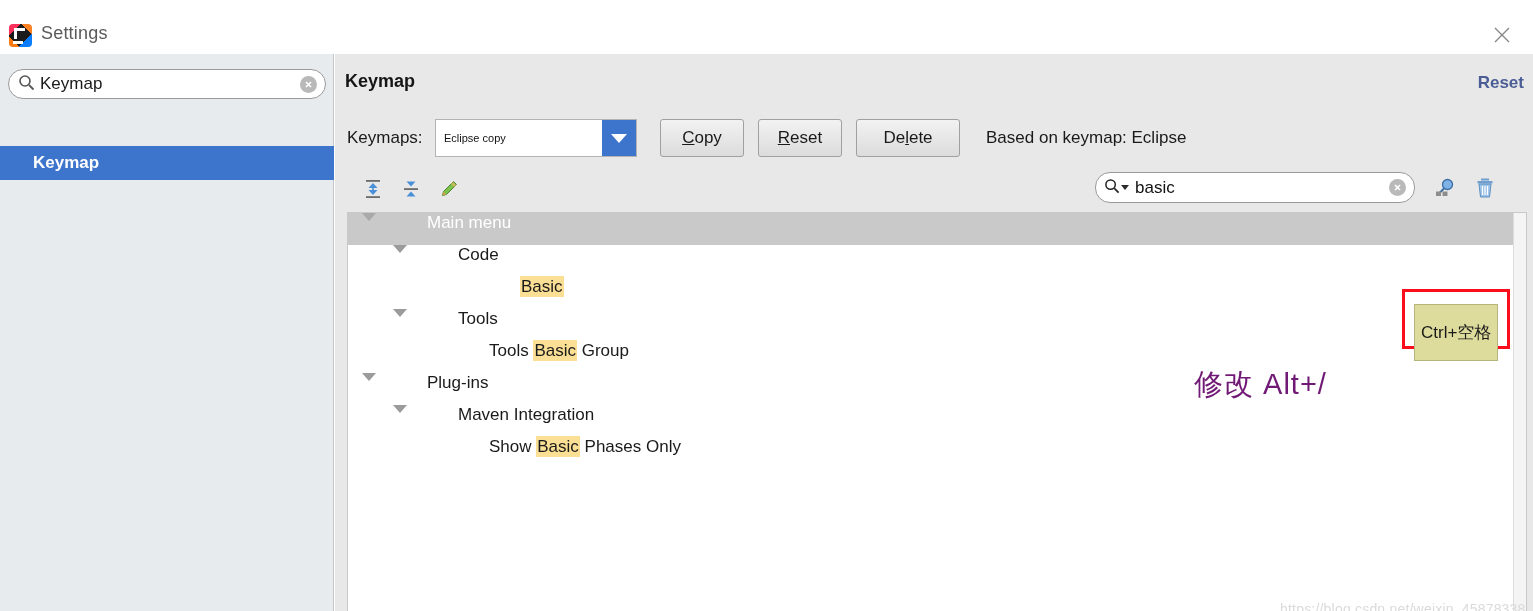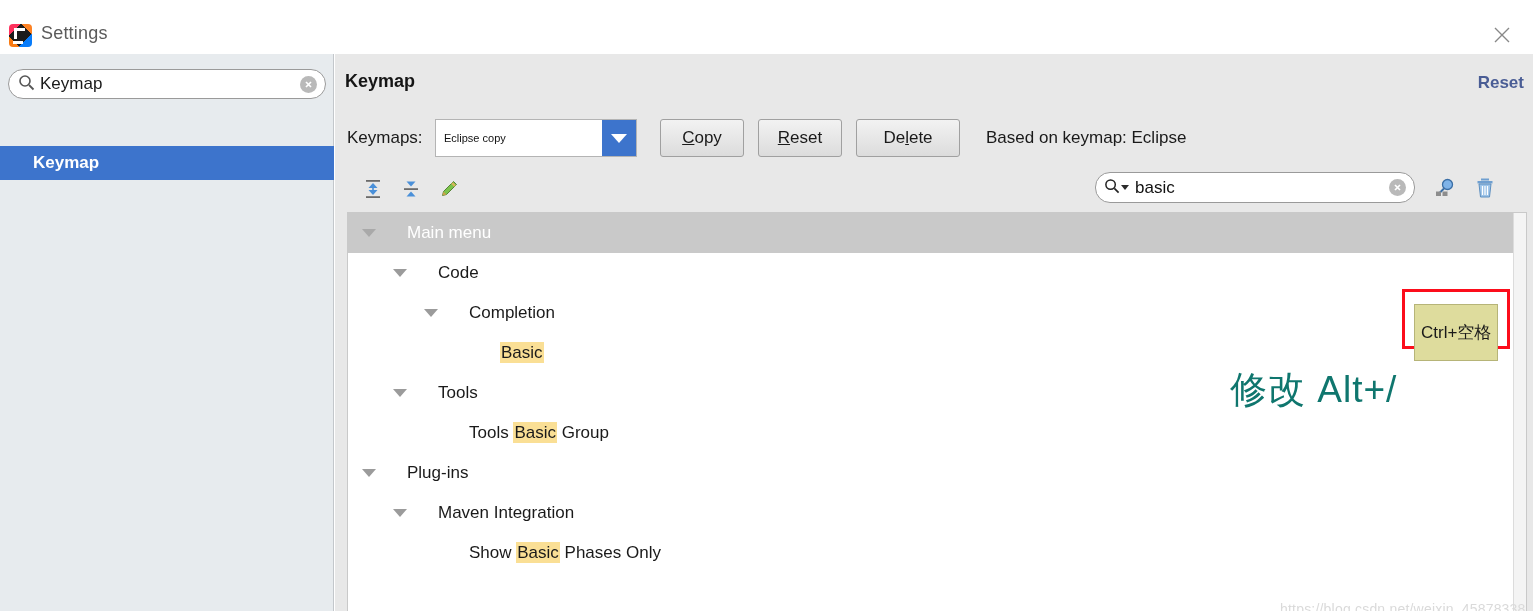--- a/index.html
+++ b/index.html
@@ -152,22 +152,23 @@
   }
   .tb-filter { left:1082px; }
   .tb-trash  { left:1122px; }
 
   
   .treewrap {
     position:absolute; left:12px; top:158px; width:1180px; height:408px;
     background:#ffffff; border:1px solid #c9c9c9; overflow:hidden;
   }
   .treerow {
-    position:relative; height:40px; display:flex; align-items:center;
+    position:relative; height:32px; display:flex; align-items:flex-start;
     white-space:nowrap;
+    gap:20px;
   }
   .treerow.header { background:#c9c9c9; }
   .tw {
     width:0; height:0; flex:0 0 auto;
     border-left:7px solid transparent; border-right:7px solid transparent;
     border-top:8px solid #9b9b9b;
     cursor:default;
   }
   .tw.light { border-top-color:#a9a9a9; }
   .tlabel { font-size:17px; color:#1a1a1a; }
@@ -184,22 +185,22 @@
   .anno-box {
     position:absolute; left:1402px; top:272px; width:108px; height:60px;
     border:3px solid #fc0d1b; background:transparent;
   }
   .anno-badge {
     position:absolute; left:1414px; top:287px;
     background:#dedc9d; border:1px solid #b6b478;
     padding:16px 6px; font-size:17px; color:#1a1a1a;
   }
   .anno-text {
-    position:absolute; left:1230px; top:348px;
-    font-size:37px; color:#0f766e; letter-spacing:1px;
+    position:absolute; left:1194px; top:348px;
+    font-size:29px; color:#701a75; letter-spacing:1px;
   }
   .watermark {
     position:absolute; left:1280px; top:584px;
     font-size:14px; color:#dadada; letter-spacing:0.2px;
   }
 </style>
 </head>
 <body>
 
 <div id="app">
@@ -338,26 +339,20 @@
             </span>
             <span class="tlabel white" style="margin-left: 31px;"><span>Main menu</span></span>
           </div>
           <div class="treerow">
             <span style="display: inline-block; width: 14px; flex: 0 0 auto; margin-left: 45px;">
               <span class="tw" style="display: block;"></span>
             </span>
             <span class="tlabel" style="margin-left: 31px;"><span>Code</span></span>
           </div>
           <div class="treerow">
-            <span style="display: inline-block; width: 14px; flex: 0 0 auto; margin-left: 76px;">
-              <span class="tw" style="display: block;"></span>
-            </span>
-            <span class="tlabel" style="margin-left: 31px;"><span>Completion</span></span>
-          </div>
-          <div class="treerow">
             <span style="display: inline-block; width: 14px; flex: 0 0 auto; margin-left: 107px;"></span>
             <span class="tlabel" style="margin-left: 31px;"><span class="hl">Basic</span></span>
           </div>
           <div class="treerow">
             <span style="display: inline-block; width: 14px; flex: 0 0 auto; margin-left: 45px;">
               <span class="tw" style="display: block;"></span>
             </span>
             <span class="tlabel" style="margin-left: 31px;"><span>Tools</span></span>
           </div>
           <div class="treerow">

